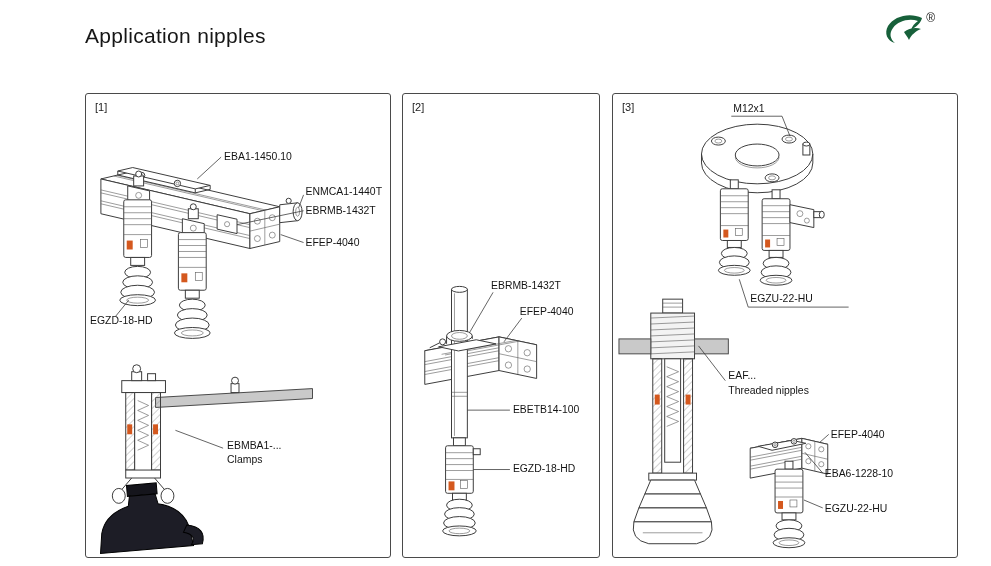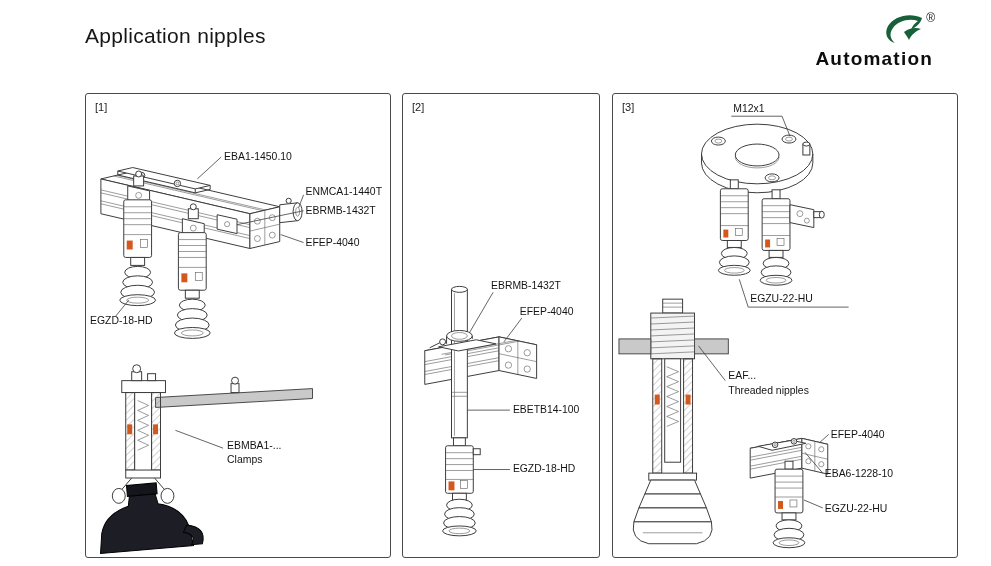--- a/index.html
+++ b/index.html
@@ -41,21 +41,20 @@
   <div class="title">Application nipples</div>
 
   <div class="logo">
     <div class="logo-row">
       <svg class="bird" width="44" height="40" viewBox="0 0 44 40">
         <path fill="#17603a" d="M40 6 C28 0 12 4 6 14 C2 21 5 29 13 31 C8 27 7 21 11 16 C16 9 27 6 36 9 C33 11 30 14 29 18 C34 15 39 11 40 6 Z"></path>
         <path fill="#17603a" d="M22 20 C27 16 34 15 39 17 C34 19 29 23 27 28 C25 24 23 22 22 20 Z"></path>
       </svg>
       <span class="reg">®</span>
     </div>
-    <div class="subtitle">Automation</div>
   </div>
 
   <section class="panel p1">
     <div class="panel-id">[1]</div>
     <svg class="diagram" viewBox="0 0 306 465">
       <defs>
         <pattern id="h1" width="5" height="5" patternUnits="userSpaceOnUse" patternTransform="rotate(45)">
           <line x1="0" y1="0" x2="0" y2="5" stroke="#8a8a8a" stroke-width="0.8"></line>
         </pattern>
       </defs>

